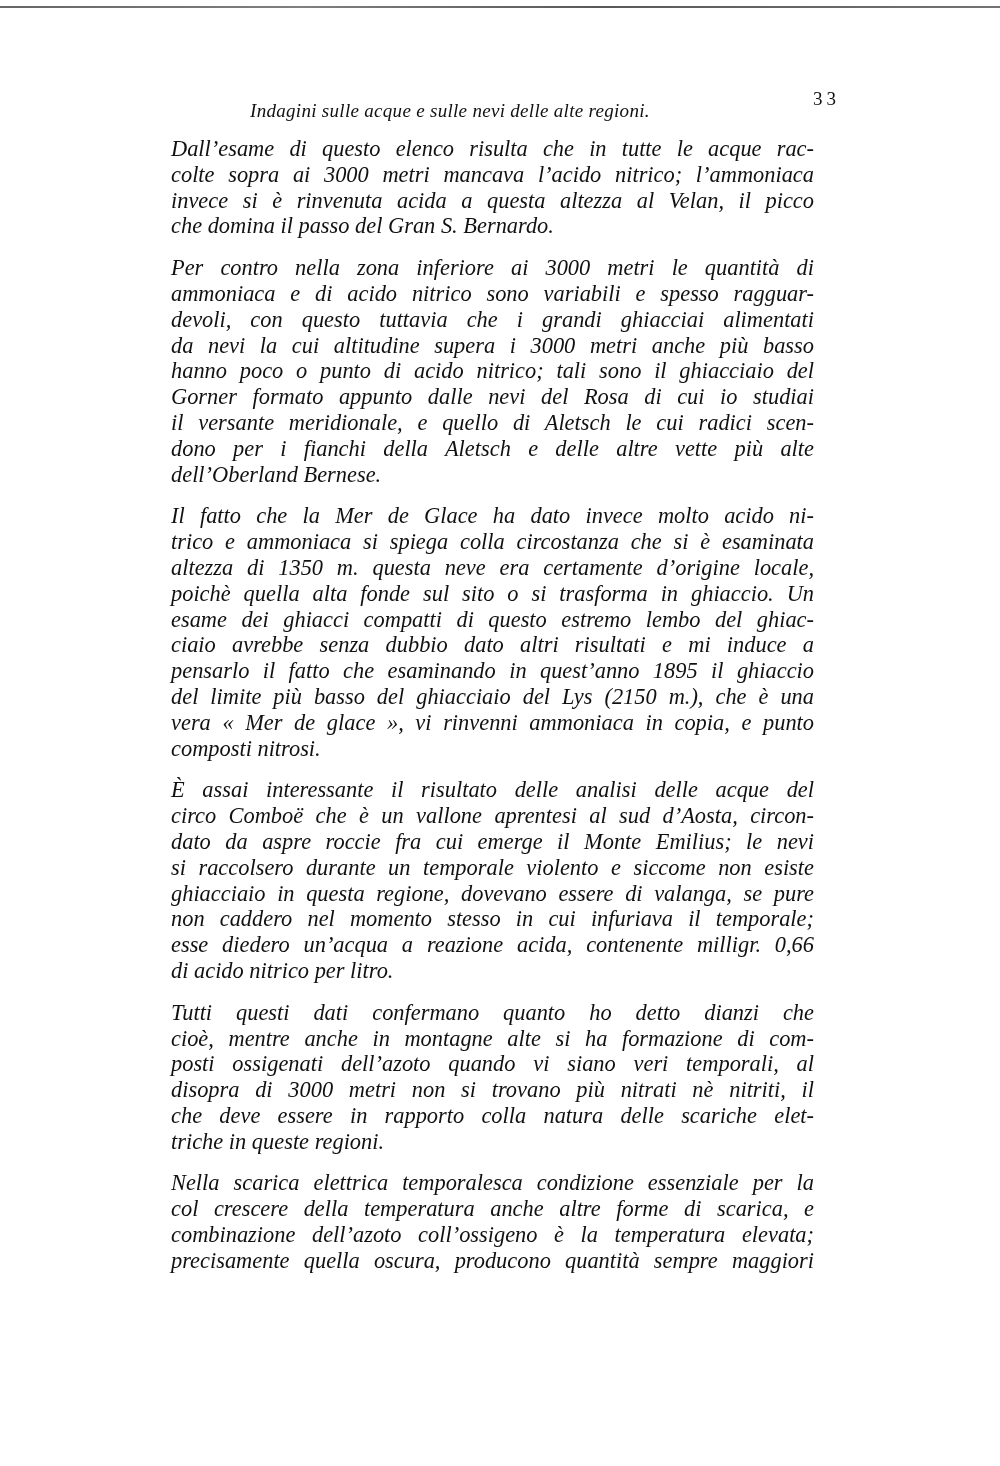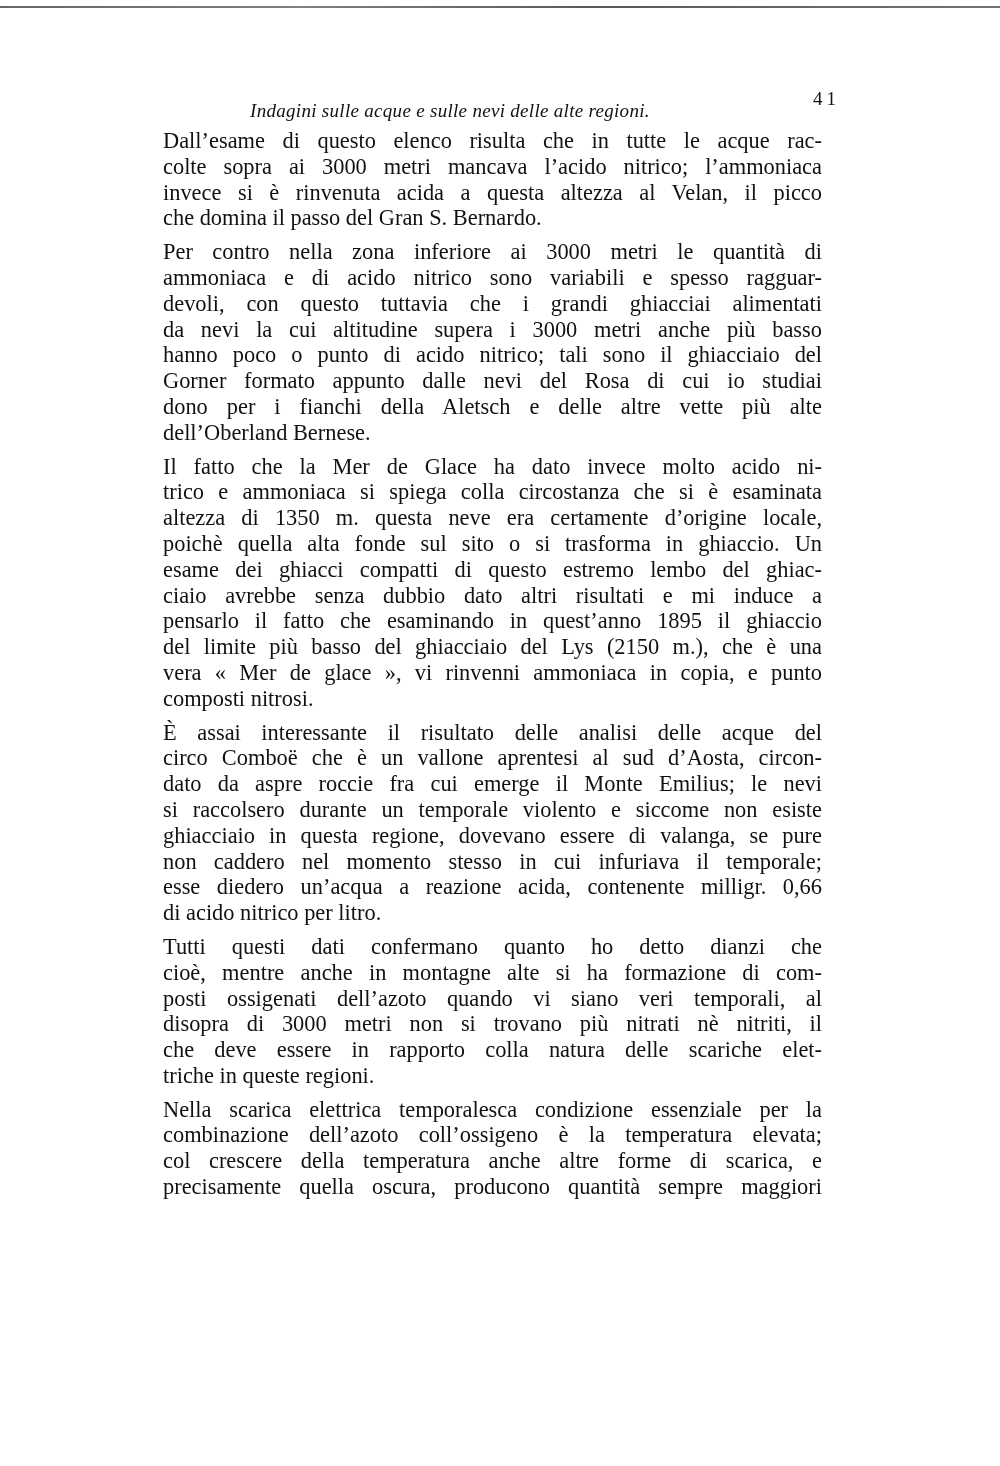--- a/index.html
+++ b/index.html
@@ -4,47 +4,48 @@
   <style>
     html, body { margin: 0; padding: 0; background: #ffffff; }
     body { width: 1000px; height: 1466px; position: relative; overflow: hidden; font-family: "DejaVu Serif", "Liberation Serif", serif; color: #111; }
     .scan-line { position: absolute; top: 6px; left: 0; right: 0; height: 2px; background: linear-gradient(90deg, #333 0%, #555 30%, #222 60%, #444 100%); opacity: 0.75; }
     .header { position: absolute; top: 88px; left: 250px; width: 590px; height: 26px; }
     .running-title { position: absolute; left: 0; top: 12px; font-family: "Liberation Serif", serif; font-style: italic; font-size: 19px; letter-spacing: 0.3px; }
     .page-number { position: absolute; right: 0; top: 0; font-family: "Liberation Serif", serif; font-size: 19px; letter-spacing: 4px; }
     .body-text { position: absolute; top: 120px; left: 155px; width: 675px; font-family: "Liberation Serif", serif; font-size: 22.4px; line-height: 25.8px; }
     .line { display: block; text-align: justify; text-align-last: justify; white-space: nowrap; height: 25.8px; }
     .line.last { text-align-last: left; }
-    .para { margin: 8px; }
+    .para { margin: 16px; font-style: italic; }
     .para + .para { margin-top: 3px; }
   </style>
 </head>
 <body>
 
 <div class="scan-line"></div>
 
 <div class="header">
   <span class="running-title">Indagini sulle acque e sulle nevi delle alte regioni.</span>
-  <span class="page-number">41</span>
+  <span class="page-number">33</span>
 </div>
 
 <div class="body-text">
   <div class="para">
     <span class="line">Dall’esame di questo elenco risulta che in tutte le acque rac-</span>
     <span class="line">colte sopra ai 3000 metri mancava l’acido nitrico; l’ammoniaca</span>
     <span class="line">invece si è rinvenuta acida a questa altezza al Velan, il picco</span>
     <span class="line last">che domina il passo del Gran S. Bernardo.</span>
   </div>
   <div class="para">
     <span class="line">Per contro nella zona inferiore ai 3000 metri le quantità di</span>
     <span class="line">ammoniaca e di acido nitrico sono variabili e spesso ragguar-</span>
     <span class="line">devoli, con questo tuttavia che i grandi ghiacciai alimentati</span>
     <span class="line">da nevi la cui altitudine supera i 3000 metri anche più basso</span>
     <span class="line">hanno poco o punto di acido nitrico; tali sono il ghiacciaio del</span>
     <span class="line">Gorner formato appunto dalle nevi del Rosa di cui io studiai</span>
+    <span class="line">il versante meridionale, e quello di Aletsch le cui radici scen-</span>
     <span class="line">dono per i fianchi della Aletsch e delle altre vette più alte</span>
     <span class="line last">dell’Oberland Bernese.</span>
   </div>
   <div class="para">
     <span class="line">Il fatto che la Mer de Glace ha dato invece molto acido ni-</span>
     <span class="line">trico e ammoniaca si spiega colla circostanza che si è esaminata</span>
     <span class="line">altezza di 1350 m. questa neve era certamente d’origine locale,</span>
     <span class="line">poichè quella alta fonde sul sito o si trasforma in ghiaccio. Un</span>
     <span class="line">esame dei ghiacci compatti di questo estremo lembo del ghiac-</span>
     <span class="line">ciaio avrebbe senza dubbio dato altri risultati e mi induce a</span>
@@ -66,17 +67,17 @@
   <div class="para">
     <span class="line">Tutti questi dati confermano quanto ho detto dianzi che</span>
     <span class="line">cioè, mentre anche in montagne alte si ha formazione di com-</span>
     <span class="line">posti ossigenati dell’azoto quando vi siano veri temporali, al</span>
     <span class="line">disopra di 3000 metri non si trovano più nitrati nè nitriti, il</span>
     <span class="line">che deve essere in rapporto colla natura delle scariche elet-</span>
     <span class="line last">triche in queste regioni.</span>
   </div>
   <div class="para">
     <span class="line">Nella scarica elettrica temporalesca condizione essenziale per la</span>
+    <span class="line">col crescere della temperatura anche altre forme di scarica, e</span>
     <span class="line">combinazione dell’azoto coll’ossigeno è la temperatura elevata;</span>
-    <span class="line">col crescere della temperatura anche altre forme di scarica, e</span>
     <span class="line">precisamente quella oscura, producono quantità sempre maggiori</span>
   </div>
 </div>
 
 </body></html>

